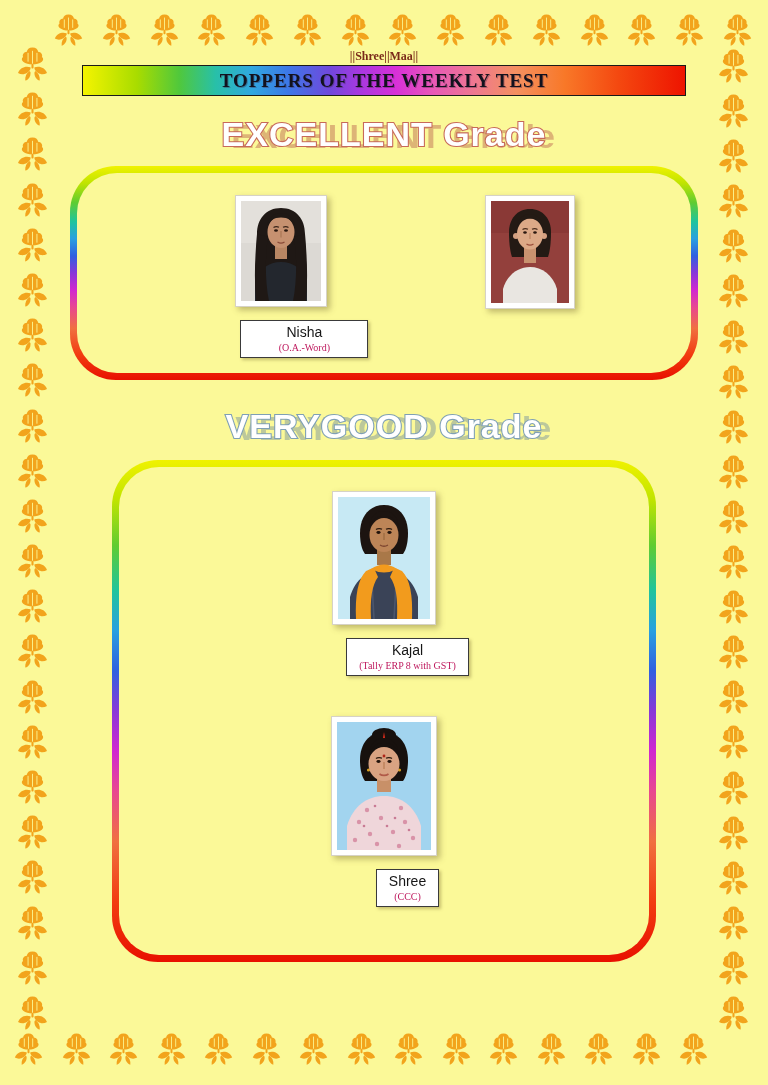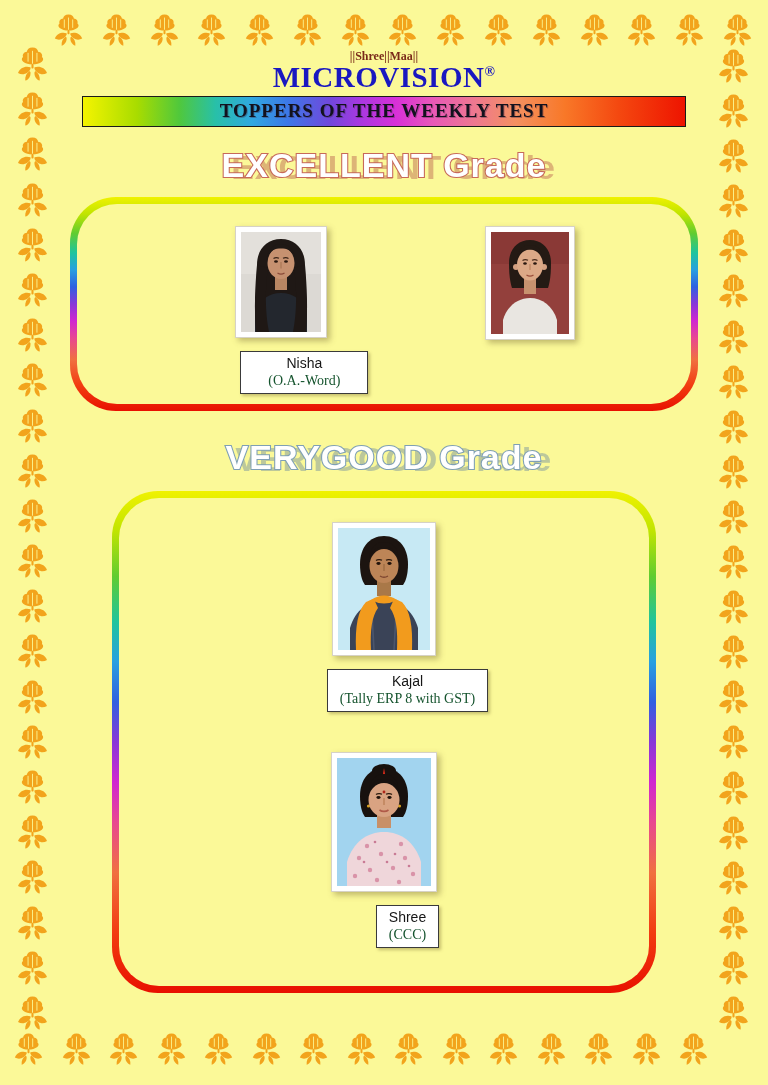--- a/index.html
+++ b/index.html
@@ -67,21 +67,21 @@
     box-shadow:3px 3px 6px rgba(120,105,50,.45);
   }
   .photo svg{display:block;}
   .plate{
     background:#fff;border:1px solid #3a3a3a;
     padding:3px 12px;text-align:center;line-height:1.25;
     box-shadow:2px 2px 3px rgba(120,105,50,.4);
     margin-left:47px;
   }
   .s-name{font-size:14px;color:#161616;}
-  .s-course{font-family:"Liberation Serif",serif;font-size:14px;color:#14532d;}
+  .s-course{font-family:"Liberation Serif",serif;font-size:10px;color:#be185d;}
   .plate-wide{min-width:102px;}
 </style>
 </head>
 <body>
 
 <div class="poster">
 
   <div class="strip strip-top">
       <svg viewBox="0 0 40 46">
         <g fill="#F2A41C">
@@ -1050,21 +1050,20 @@
         <g stroke="#FBF998" stroke-width="1.1" fill="none">
           <path d="M14.5 8.5V19.5M20 6V22M25.5 8.5V19.5"></path>
         </g>
       </svg>
     </div>
 
   <div class="content">
 
     <div class="header">
       <div class="invocation">||Shree||Maa||</div>
-      <div class="brand-line"><span>MICROVISION</span><sup>®</sup></div>
     </div>
 
     <div class="banner">
       <span>TOPPERS OF THE WEEKLY TEST</span>
     </div>
 
     <svg class="grade-title excellent" width="480" height="46">
       <text class="gt-shadow" x="52%" y="36" text-anchor="middle">EXCELLENT Grade</text>
       <text class="gt-main" x="50%" y="34" text-anchor="middle">EXCELLENT Grade</text>
     </svg>

